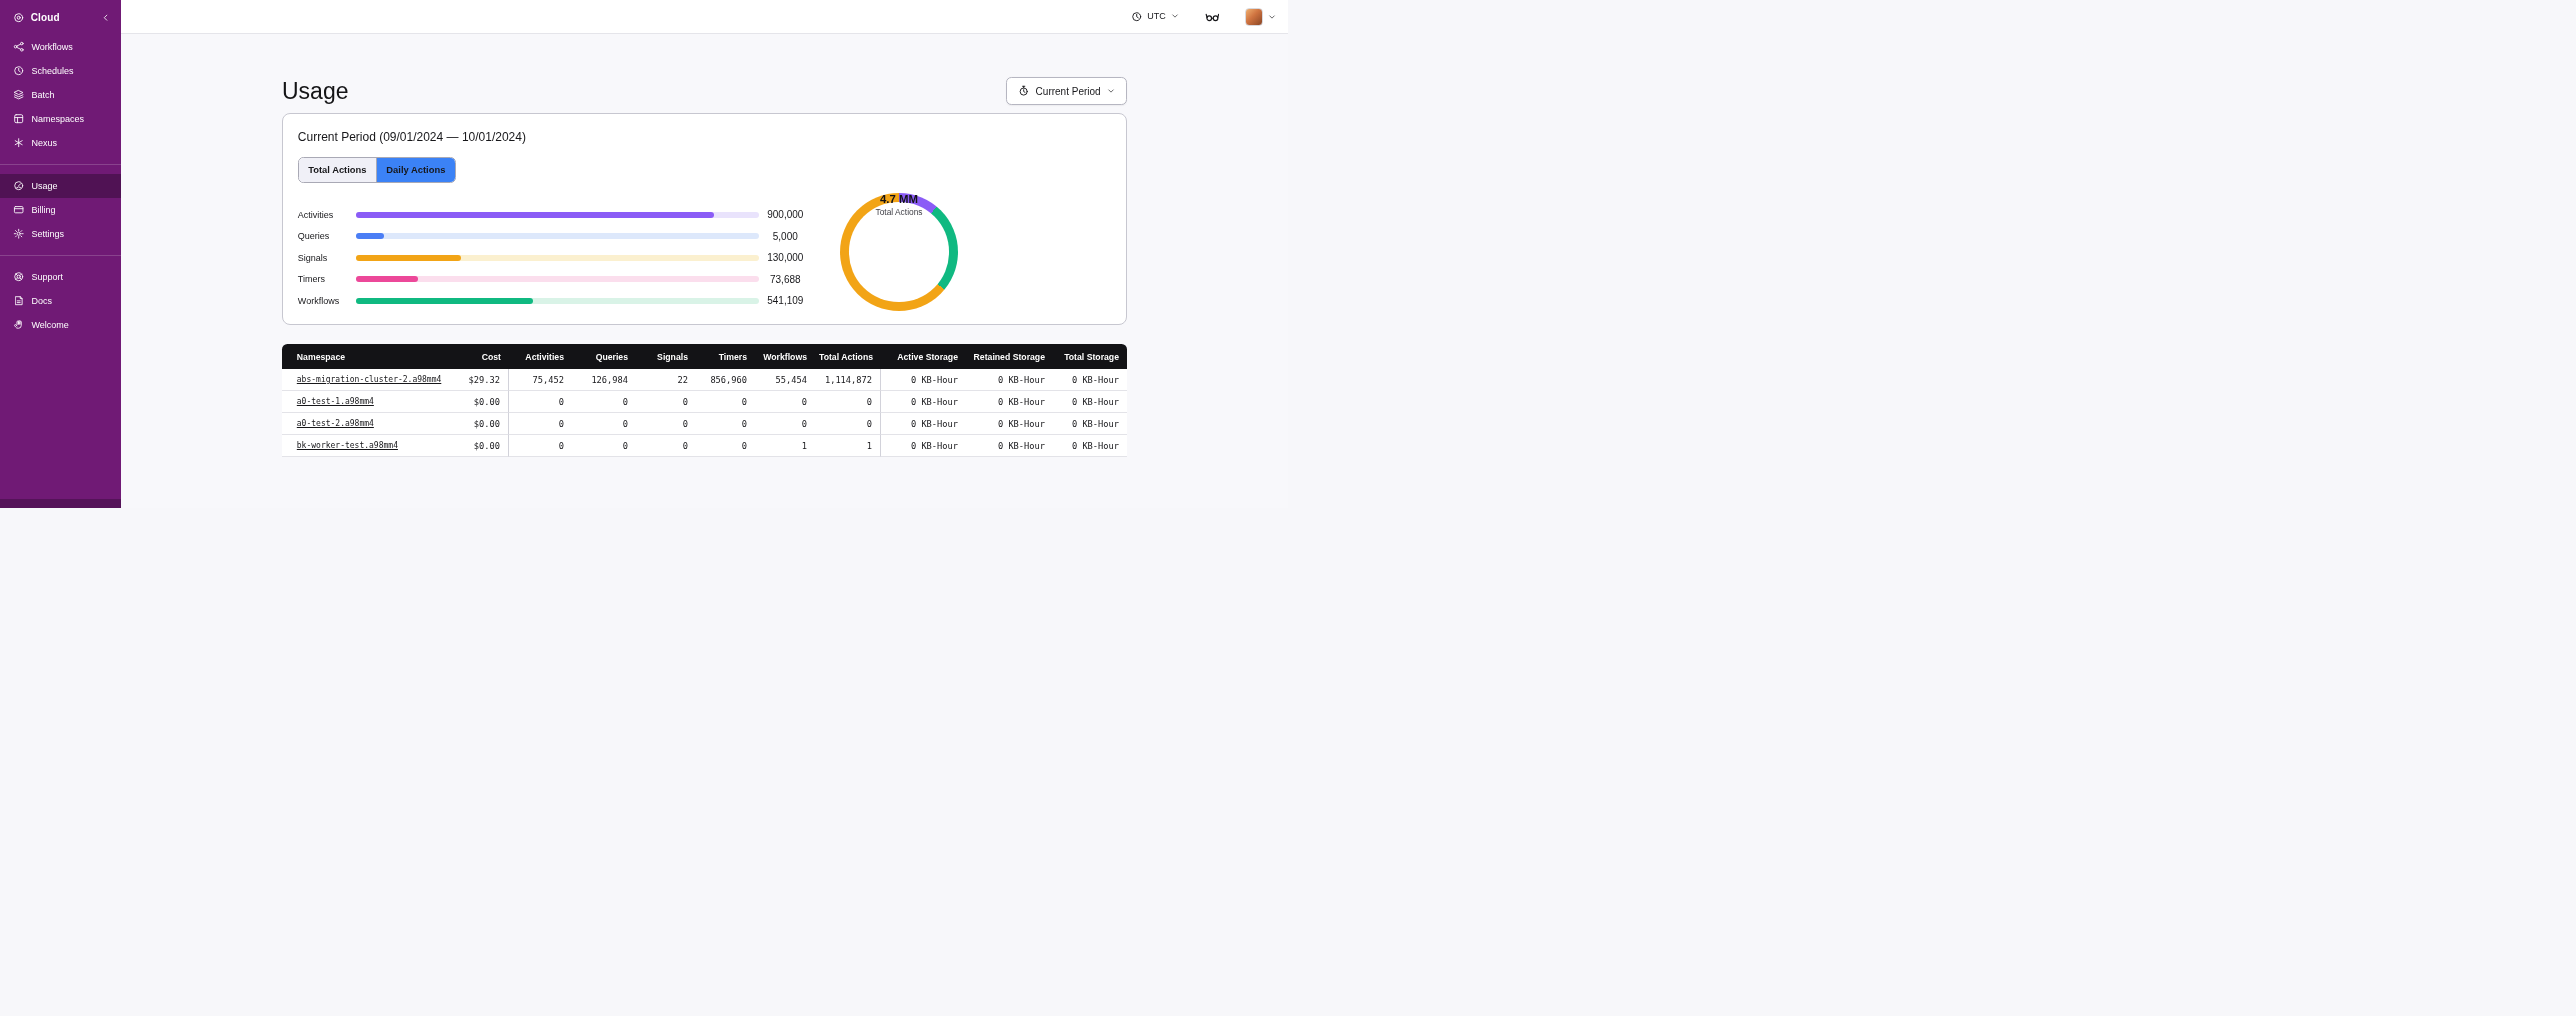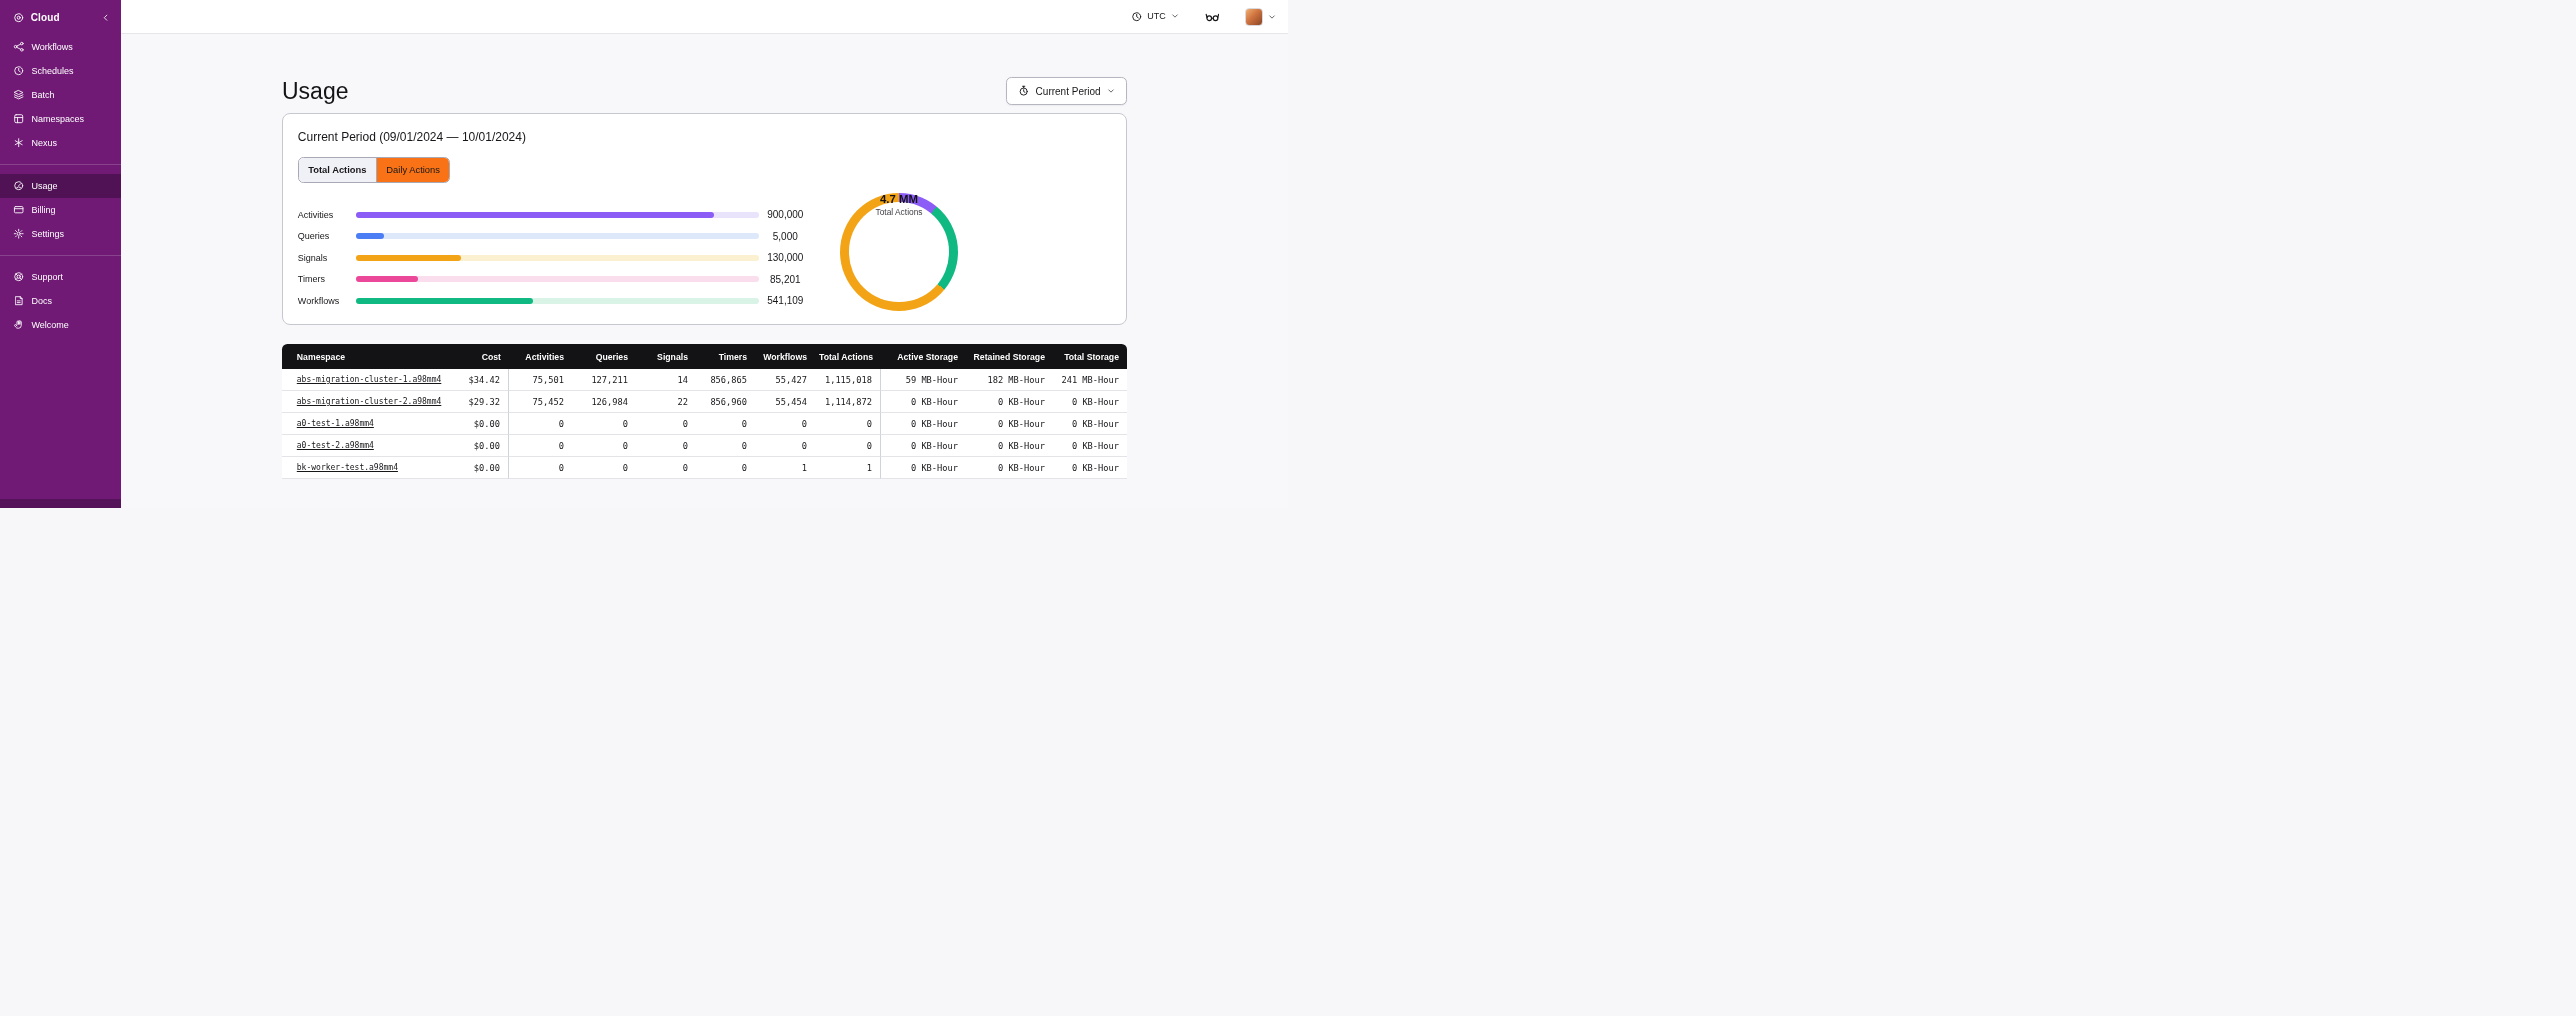--- a/index.html
+++ b/index.html
@@ -33,21 +33,21 @@
 
   
   .content { width:845px; margin:0 auto; }
   .page-head { margin-top:43px; display:flex; align-items:center; justify-content:space-between; }
   .page-head h1 { font-size:23px; font-weight:500; color:#141416; }
   .period-btn { height:28px; padding:0 10.7px; display:flex; align-items:center; gap:6.7px; background:#fff; border:0.7px solid #b6b6c1; border-radius:5.4px; font-size:10px; color:#18181b; font-family:inherit; cursor:pointer; box-shadow:0 0.7px 1.3px rgba(0,0,0,0.05); }
 
   .usage-card { position:relative; margin-top:8px; height:212px; background:#fff; border:0.7px solid #c7c7d0; border-radius:8px; }
   .card-title { position:absolute; left:14.8px; top:16px; font-size:12px; color:#17171a; }
   .tabs { position:absolute; left:14.8px; top:43px; display:inline-flex; height:25.5px; border:0.7px solid #a9a9b5; border-radius:5.4px; overflow:hidden; background:#fff; }
-  .tab { display:flex; align-items:center; padding:0 9.4px; font-size:9.4px; cursor:pointer; background:#f97316; }
+  .tab { display:flex; align-items:center; padding:0 9.4px; font-size:9.4px; cursor:pointer; background:#3b82f6;font-weight:bold; }
   .tab.active { background:#f0f0f7; font-weight:bold; border-right:0.7px solid #a9a9b5; }
 
   .bars { position:absolute; left:14.8px; top:90px; width:514px; }
   .bar-row { display:flex; align-items:center; height:21.5px; }
   .bar-label { width:58px; font-size:9px; color:#17171a; }
   .bar-track { width:403px; height:6px; border-radius:3.4px; position:relative; }
   .bar-fill { position:absolute; left:0; top:0; height:6px; border-radius:3.4px; }
   .bar-value { flex:1; text-align:center; font-size:10px; color:#17171a; }
 
   .donut { position:absolute; width:118px; height:118px; border-radius:50%; display:flex; align-items:flex-start; justify-content:center; }
@@ -278,21 +278,21 @@
             <div class="bar-track" style="background: rgb(251, 240, 207);">
               <div class="bar-fill" style="width: 26%; background: rgb(242, 164, 22);"></div>
             </div>
             <div class="bar-value">130,000</div>
           </div>
           <div class="bar-row">
             <div class="bar-label">Timers</div>
             <div class="bar-track" style="background: rgb(251, 222, 237);">
               <div class="bar-fill" style="width: 15.5%; background: rgb(236, 72, 153);"></div>
             </div>
-            <div class="bar-value">85,201</div>
+            <div class="bar-value">73,688</div>
           </div>
           <div class="bar-row">
             <div class="bar-label">Workflows</div>
             <div class="bar-track" style="background: rgb(217, 243, 231);">
               <div class="bar-fill" style="width: 44%; background: rgb(16, 185, 129);"></div>
             </div>
             <div class="bar-value">541,109</div>
           </div>
         </div>
       <div class="donut donut1" id="donut1" style="background: conic-gradient(rgb(139, 92, 246) 0%, rgb(139, 92, 246) 11%, rgb(16, 185, 129) 11%, rgb(16, 185, 129) 36%, rgb(242, 164, 22) 36%, rgb(242, 164, 22) 100%);">
@@ -328,33 +328,20 @@
             <th style="background: rgb(19, 19, 22);">Timers</th>
             <th style="background: rgb(19, 19, 22);">Workflows</th>
             <th style="background: rgb(19, 19, 22);">Total Actions</th>
             <th style="background: rgb(19, 19, 22);">Active Storage</th>
             <th style="background: rgb(19, 19, 22);">Retained Storage</th>
             <th class="last" style="background: rgb(19, 19, 22);">Total Storage</th>
           </tr>
         </thead>
       <tbody id="table-body">
           <tr>
-            <td class="col-namespace"><span class="ns-link">abs-migration-cluster-1.a98mm4</span></td>
-            <td class="sec-end">$34.42</td>
-            <td>75,501</td>
-            <td>127,211</td>
-            <td>14</td>
-            <td>856,865</td>
-            <td>55,427</td>
-            <td class="sec-end">1,115,018</td>
-            <td>59 MB-Hour</td>
-            <td>182 MB-Hour</td>
-            <td>241 MB-Hour</td>
-          </tr>
-          <tr>
             <td class="col-namespace"><span class="ns-link">abs-migration-cluster-2.a98mm4</span></td>
             <td class="sec-end">$29.32</td>
             <td>75,452</td>
             <td>126,984</td>
             <td>22</td>
             <td>856,960</td>
             <td>55,454</td>
             <td class="sec-end">1,114,872</td>
             <td>0 KB-Hour</td>
             <td>0 KB-Hour</td>

